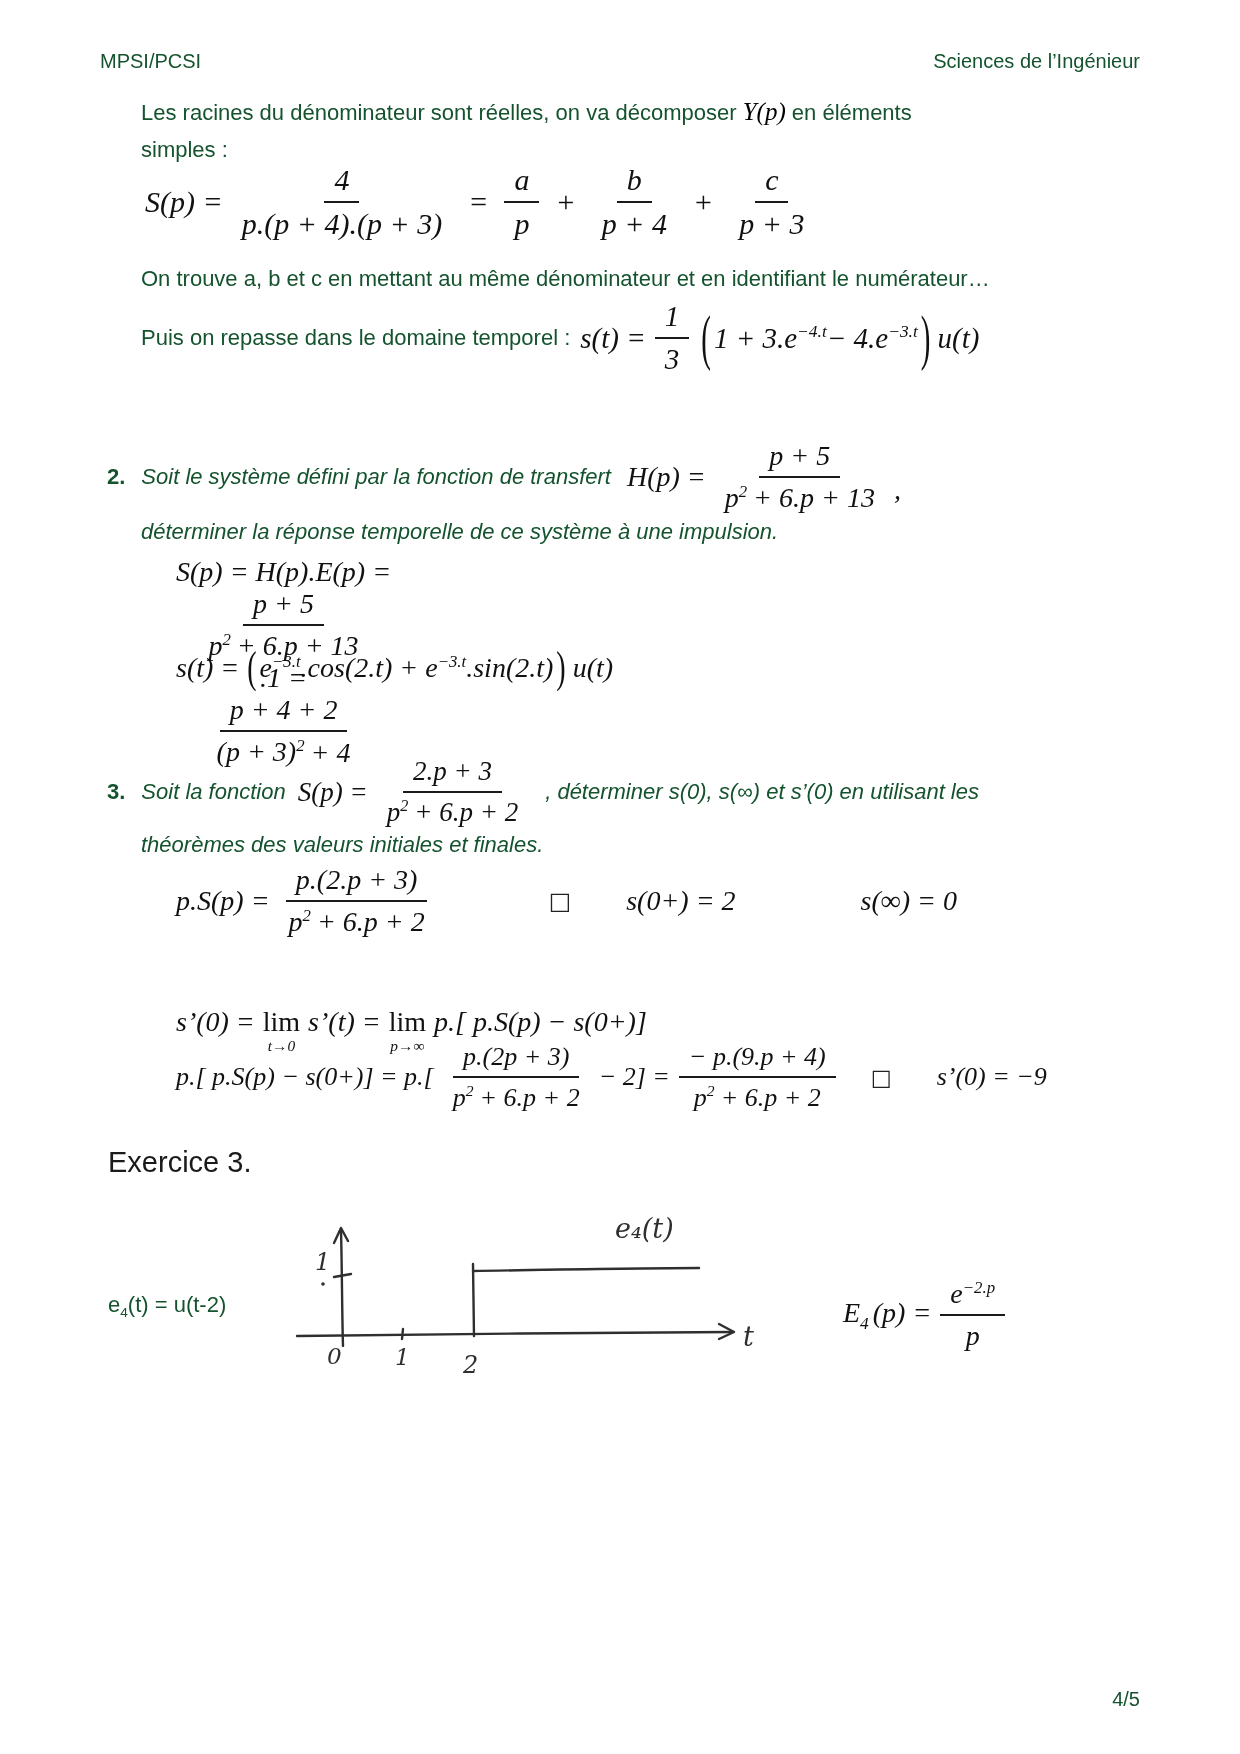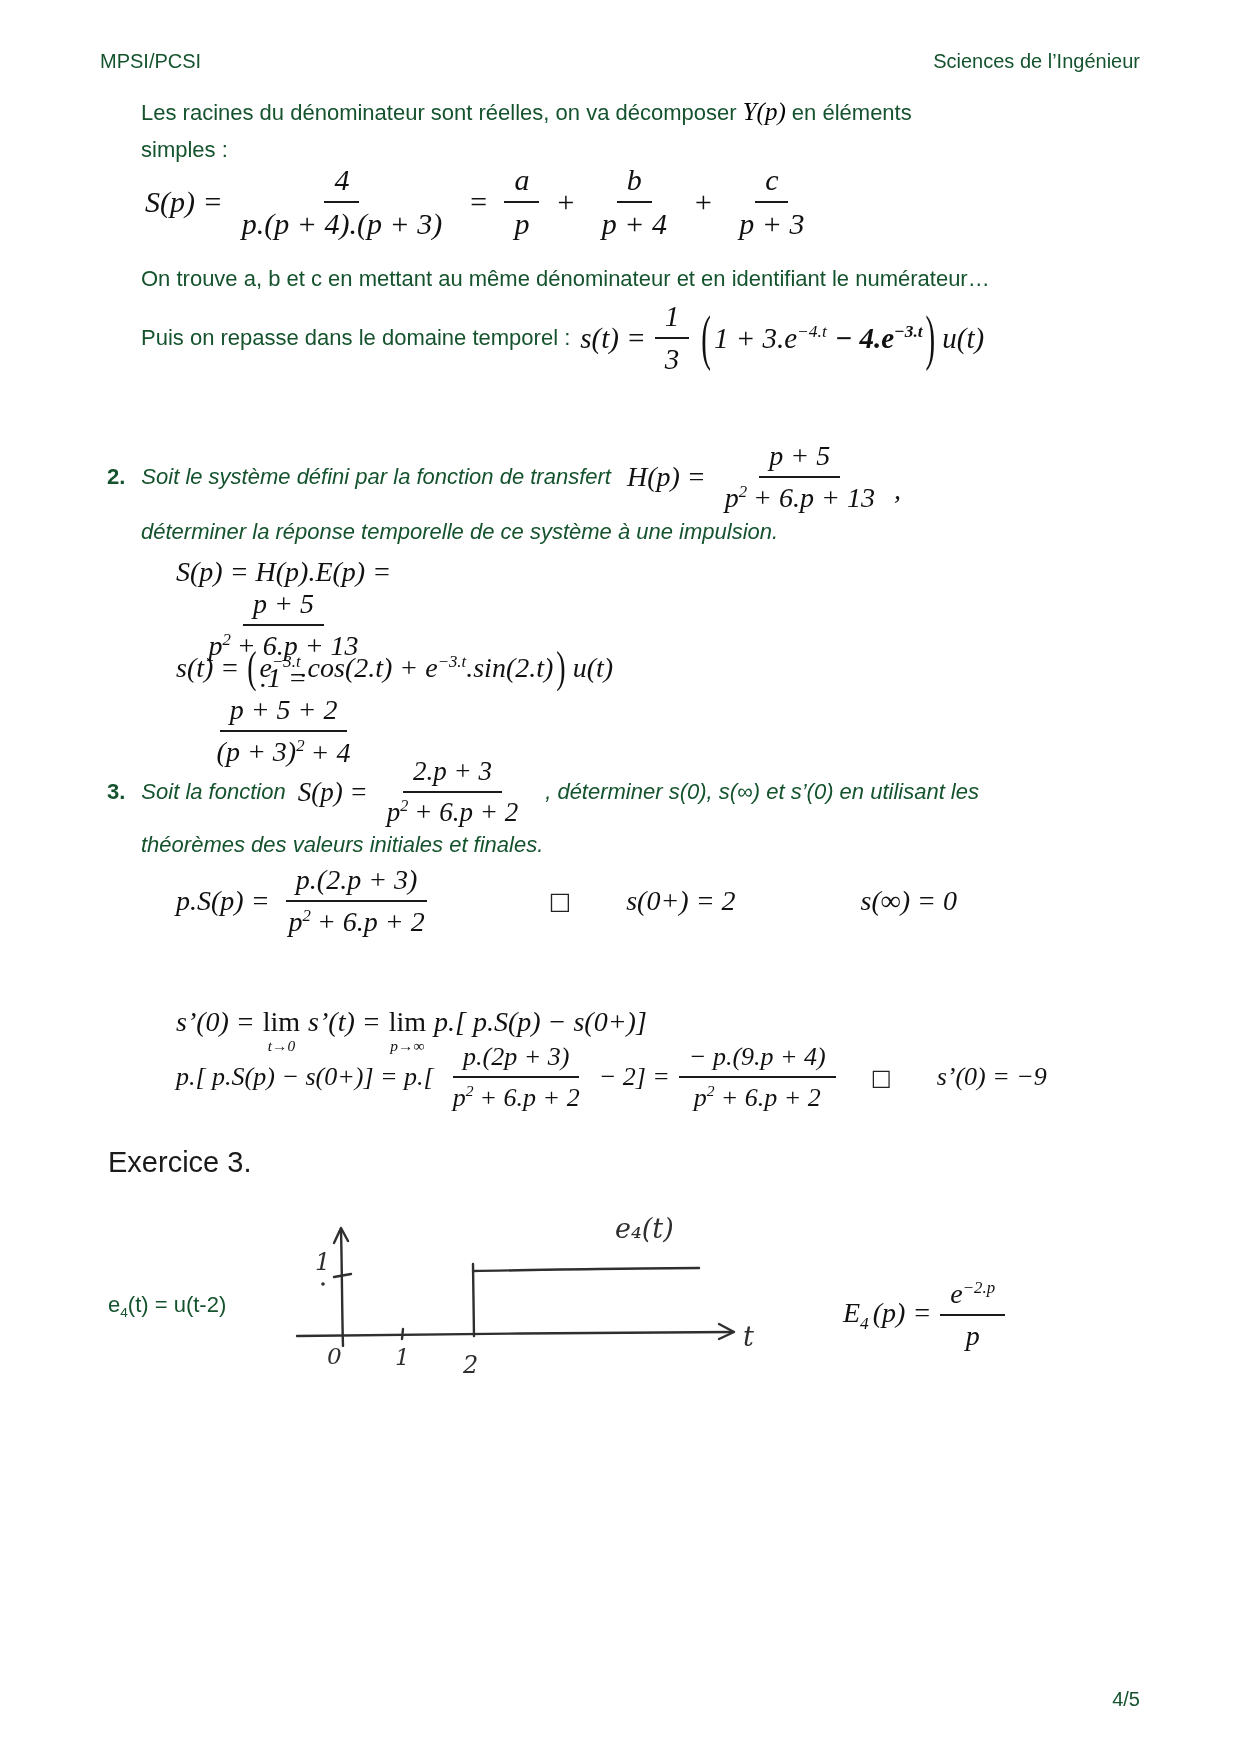--- a/index.html
+++ b/index.html
@@ -85,21 +85,21 @@
   <div class="abs" style="left:141px; top:300px; display:flex; align-items:center;">
     <span class="txt">Puis on repasse dans le domaine temporel :</span>
     <span class="mrow" style="font-size:29px; margin-left:10px;">
       <span class="grp">s(t) =</span>
       <span class="frac">
         <span class="num">1</span>
         <span class="den">3</span>
       </span>
       <span class="paren p-tall">(</span>
       <span class="grp"><span>1 + 3.e</span><sup>−4.t</sup></span>
-      <span class="grp" style="margin-left:8px;font-weight:bold;"><span>− 4.e</span><sup>−3.t</sup></span>
+      <span class="grp" style=""><span>− 4.e</span><sup>−3.t</sup></span>
       <span class="paren p-tall">)</span>
       <span class="grp" style="margin-left:4px;">u(t)</span>
     </span>
   </div>
 
   <div class="abs" style="left:107px; top:440px; display:flex; align-items:center;">
     <span class="txt bold">2.</span>
     <span class="txt it" style="margin-left:16px;">Soit le système défini par la fonction de transfert</span>
     <span class="mrow" style="font-size:28px; margin-left:16px;">
       <span class="grp">H(p) =</span>
@@ -113,21 +113,21 @@
   <div class="abs txt it" style="left:141px; top:519px;">déterminer la réponse temporelle de ce système à une impulsion.</div>
 
   <div class="abs mrow" style="left:176px; top:556px; font-size:28px;flex-direction:column;">
     <span class="grp">S(p) = H(p).E(p) =</span>
     <span class="frac">
       <span class="num">p + 5</span>
       <span class="den"><span>p</span><sup>2</sup><span class="rest">+ 6.p + 13</span></span>
     </span>
     <span class="grp">.1 =</span>
     <span class="frac">
-      <span class="num">p + 5 + 2</span>
+      <span class="num">p + 4 + 2</span>
       <span class="den"><span>(p + 3)</span><sup>2</sup><span class="rest">+ 4</span></span>
     </span>
   </div>
 
   <div class="abs mrow" style="left:176px; top:652px; font-size:28px;">
     <span class="grp">s(t) =</span>
     <span class="paren p-med" style="margin-left:8px;">(</span>
     <span class="grp"><span>e</span><sup>−3.t</sup><span>.cos(2.t) + e</span><sup>−3.t</sup><span>.sin(2.t)</span></span>
     <span class="paren p-med">)</span>
     <span class="grp" style="margin-left:4px;">u(t)</span>

